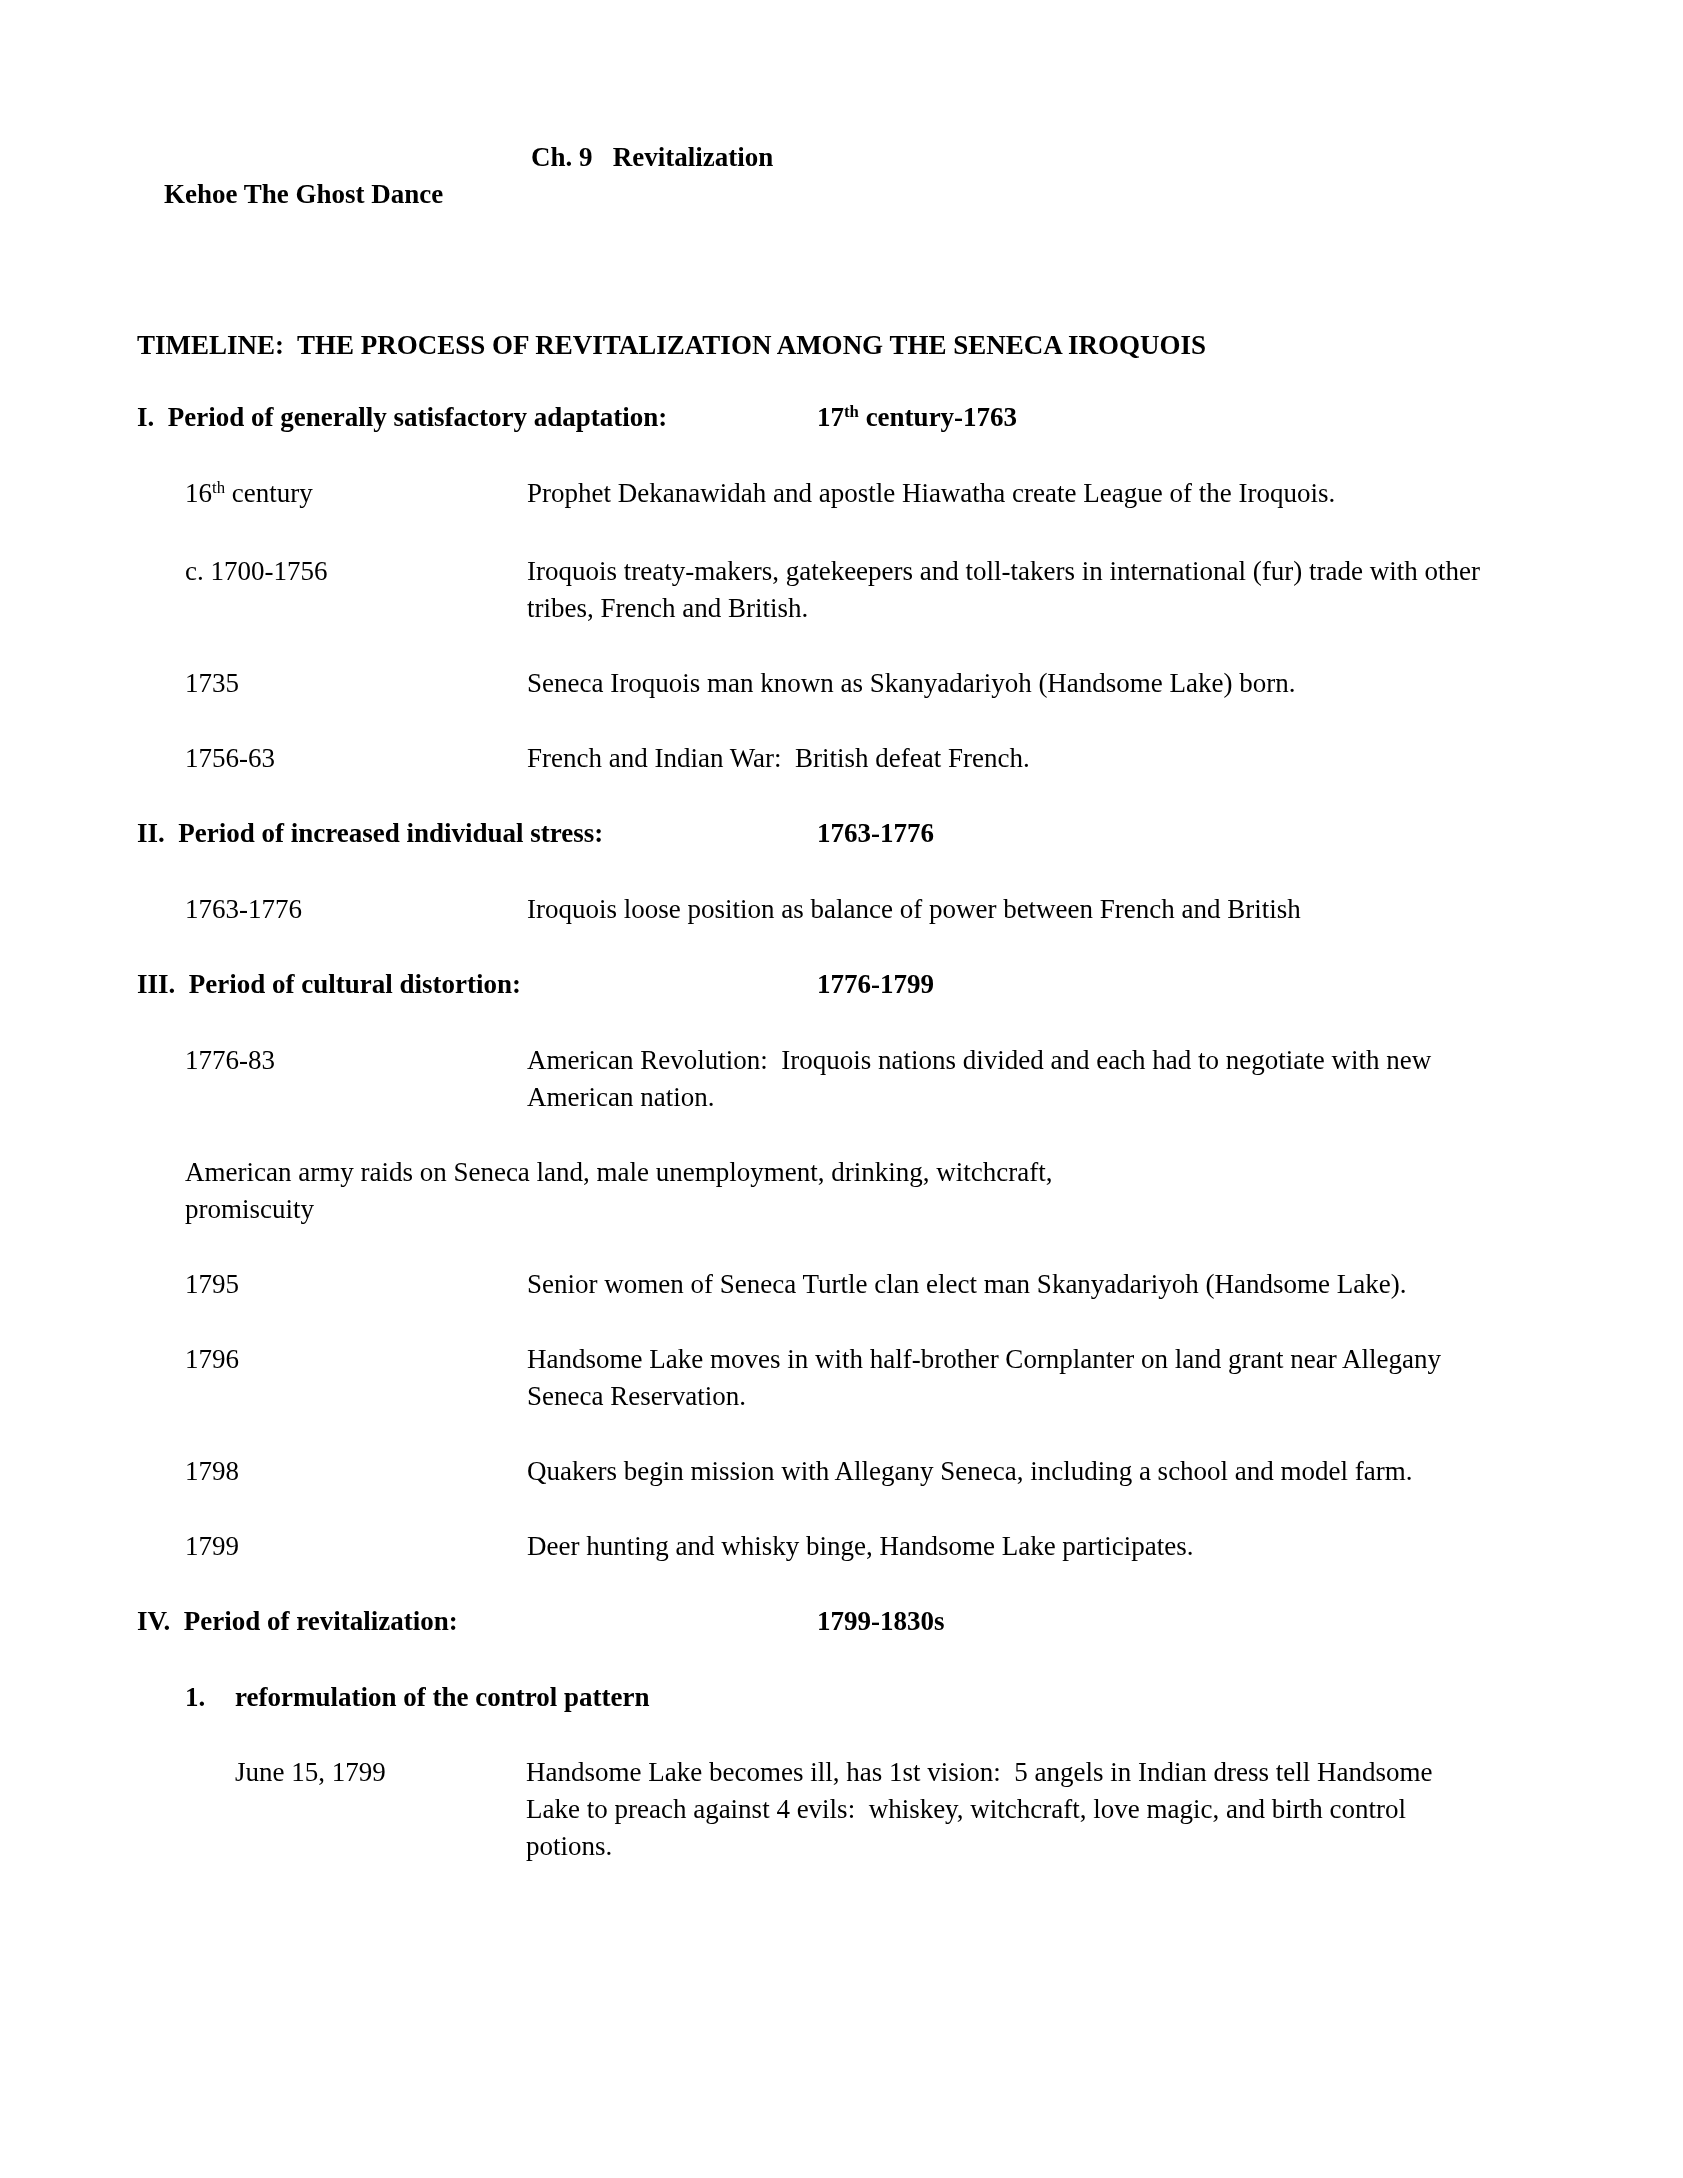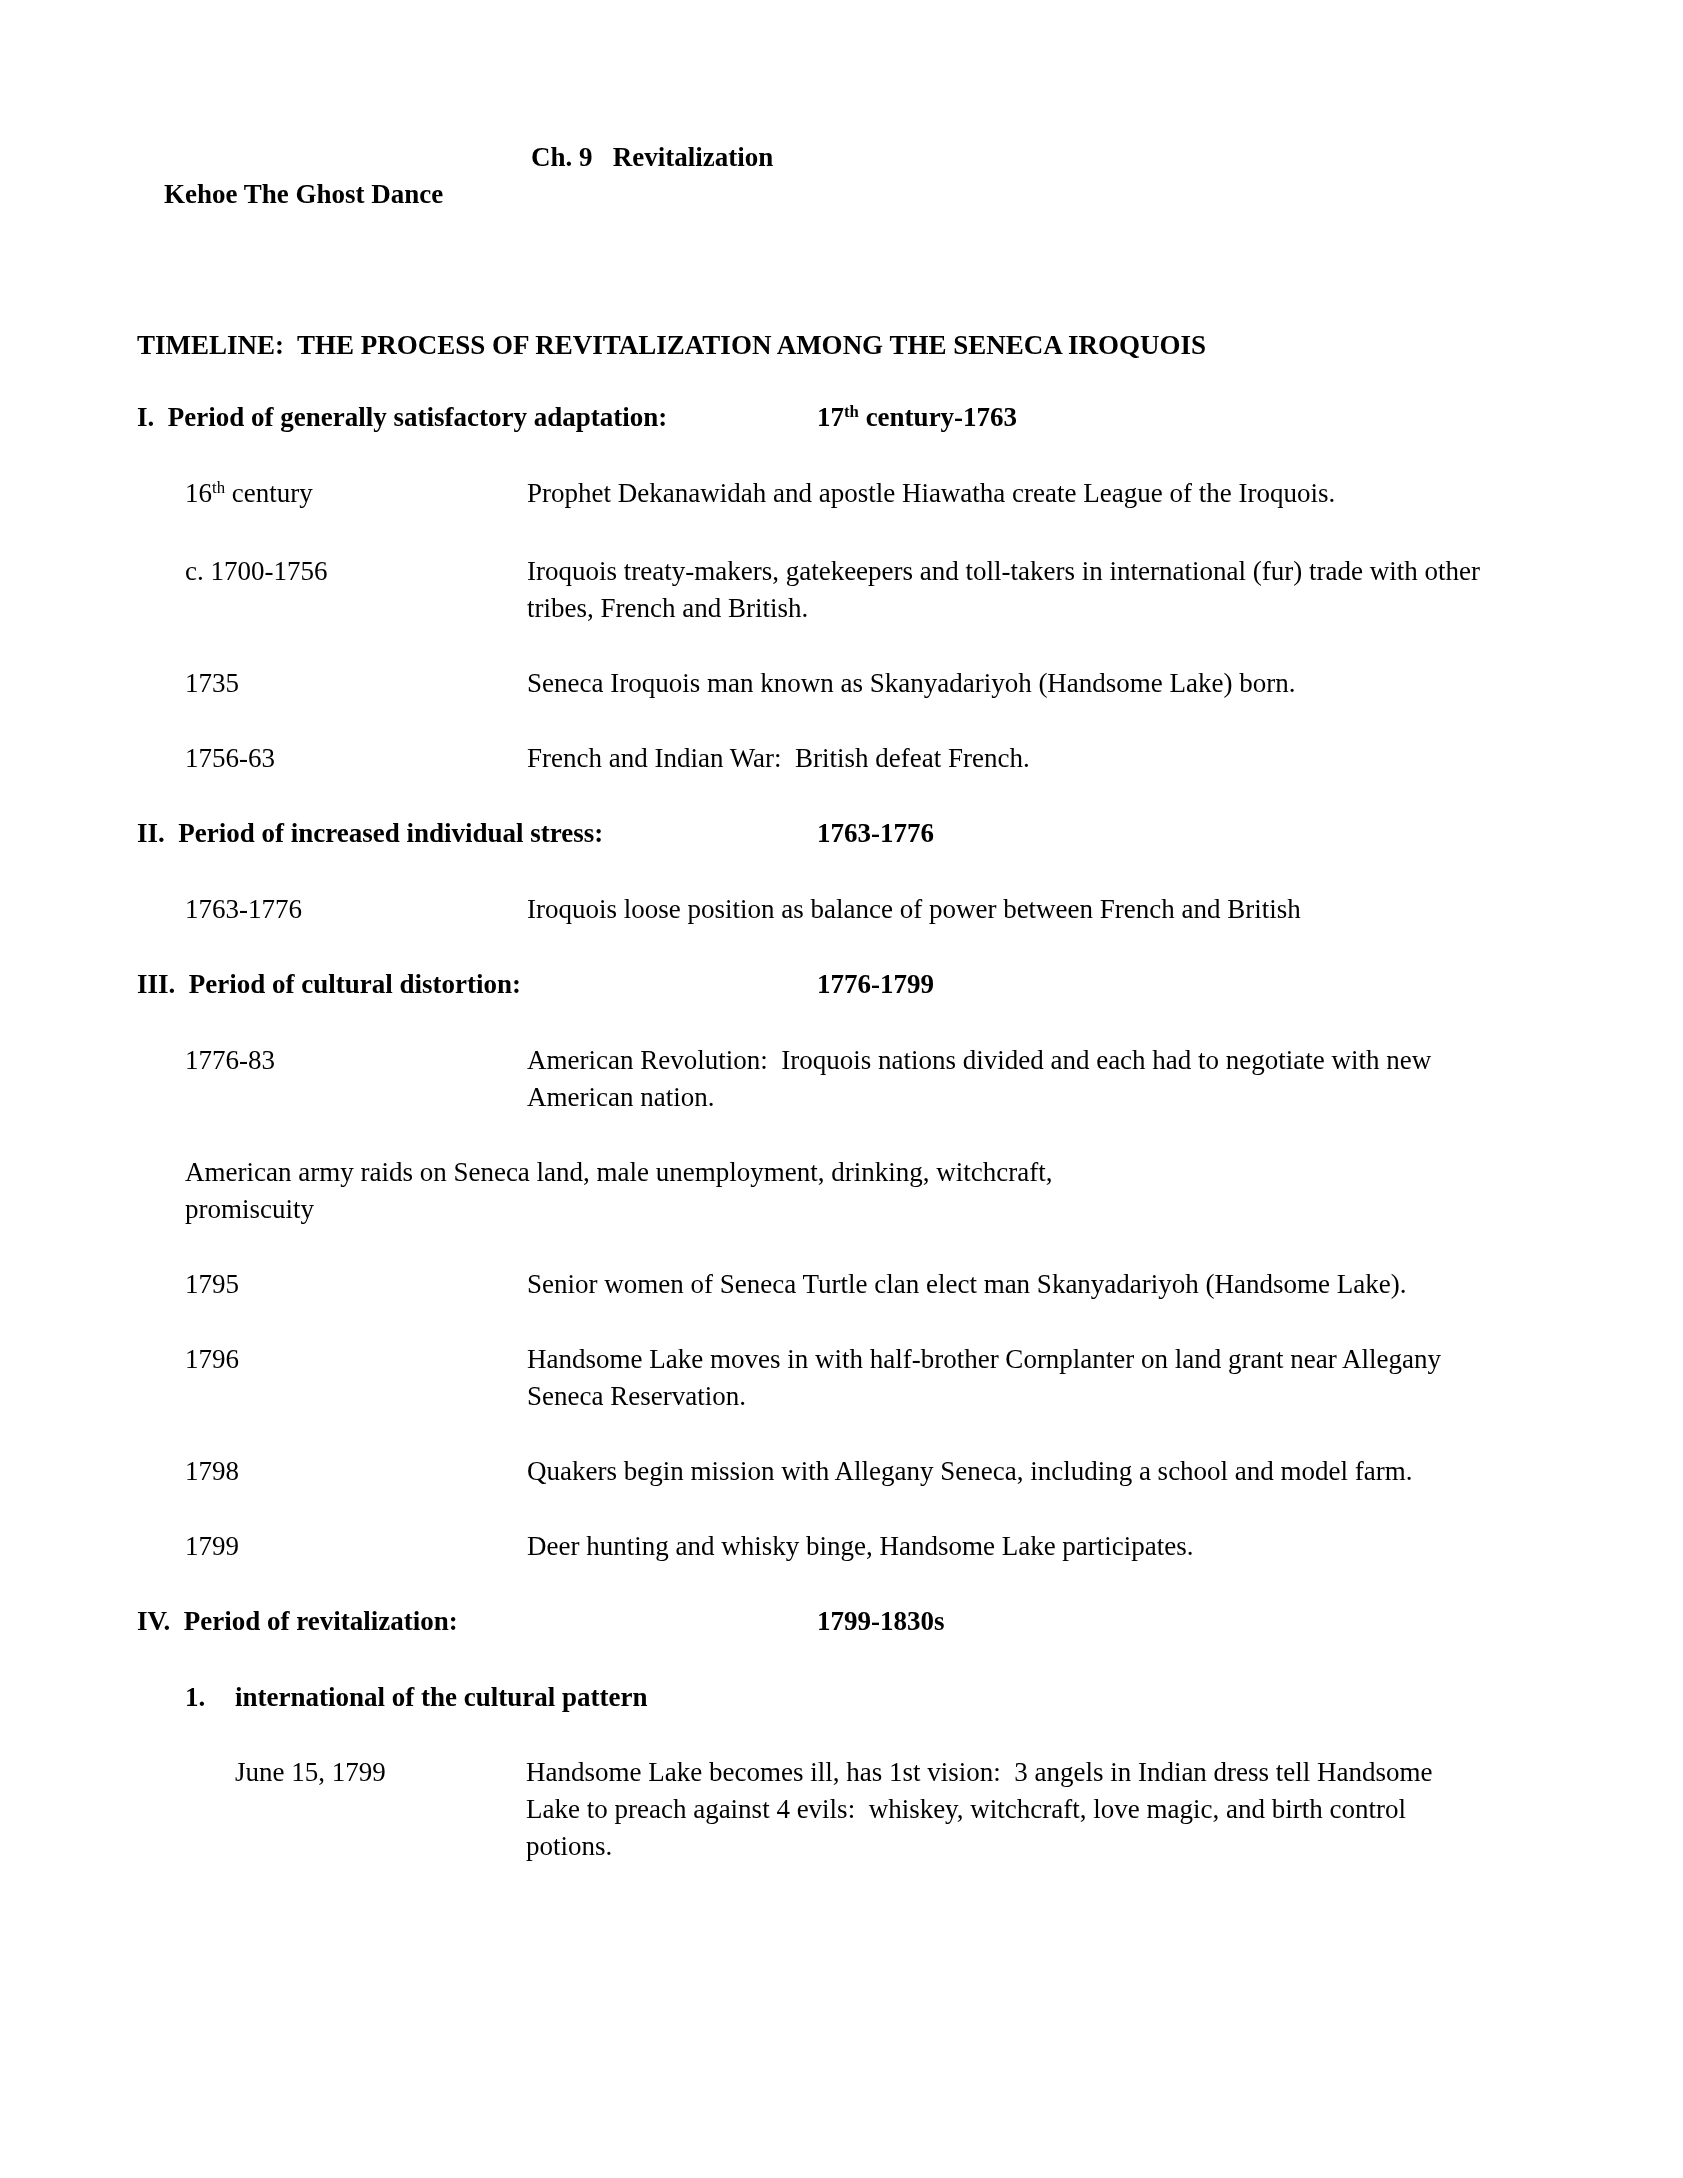--- a/index.html
+++ b/index.html
@@ -140,21 +140,21 @@
         <span class="date">1798</span>
         <div class="desc">Quakers begin mission with Allegany Seneca, including a school and model farm.</div>
       </div>
       <div class="entry">
         <span class="date">1799</span>
         <div class="desc">Deer hunting and whisky binge, Handsome Lake participates.</div>
       </div>
       <div class="sec-heading"><span class="sec-label">IV.  Period of revitalization:</span><span class="sec-range">1799-1830s</span></div>
       <div class="subsec">
         <span class="num">1.</span>
-        <span class="subtitle">international of the cultural pattern</span>
+        <span class="subtitle">reformulation of the control pattern</span>
       </div>
       <div class="entry entry-indent">
         <span class="date">June 15, 1799</span>
-        <div class="desc">Handsome Lake becomes ill, has 1st vision:  3 angels in Indian dress tell Handsome Lake to preach against 4 evils:  whiskey, witchcraft, love magic, and birth control potions.</div>
+        <div class="desc">Handsome Lake becomes ill, has 1st vision:  5 angels in Indian dress tell Handsome Lake to preach against 4 evils:  whiskey, witchcraft, love magic, and birth control potions.</div>
       </div>
     </div>
 </div>
 
 
 </body></html>

